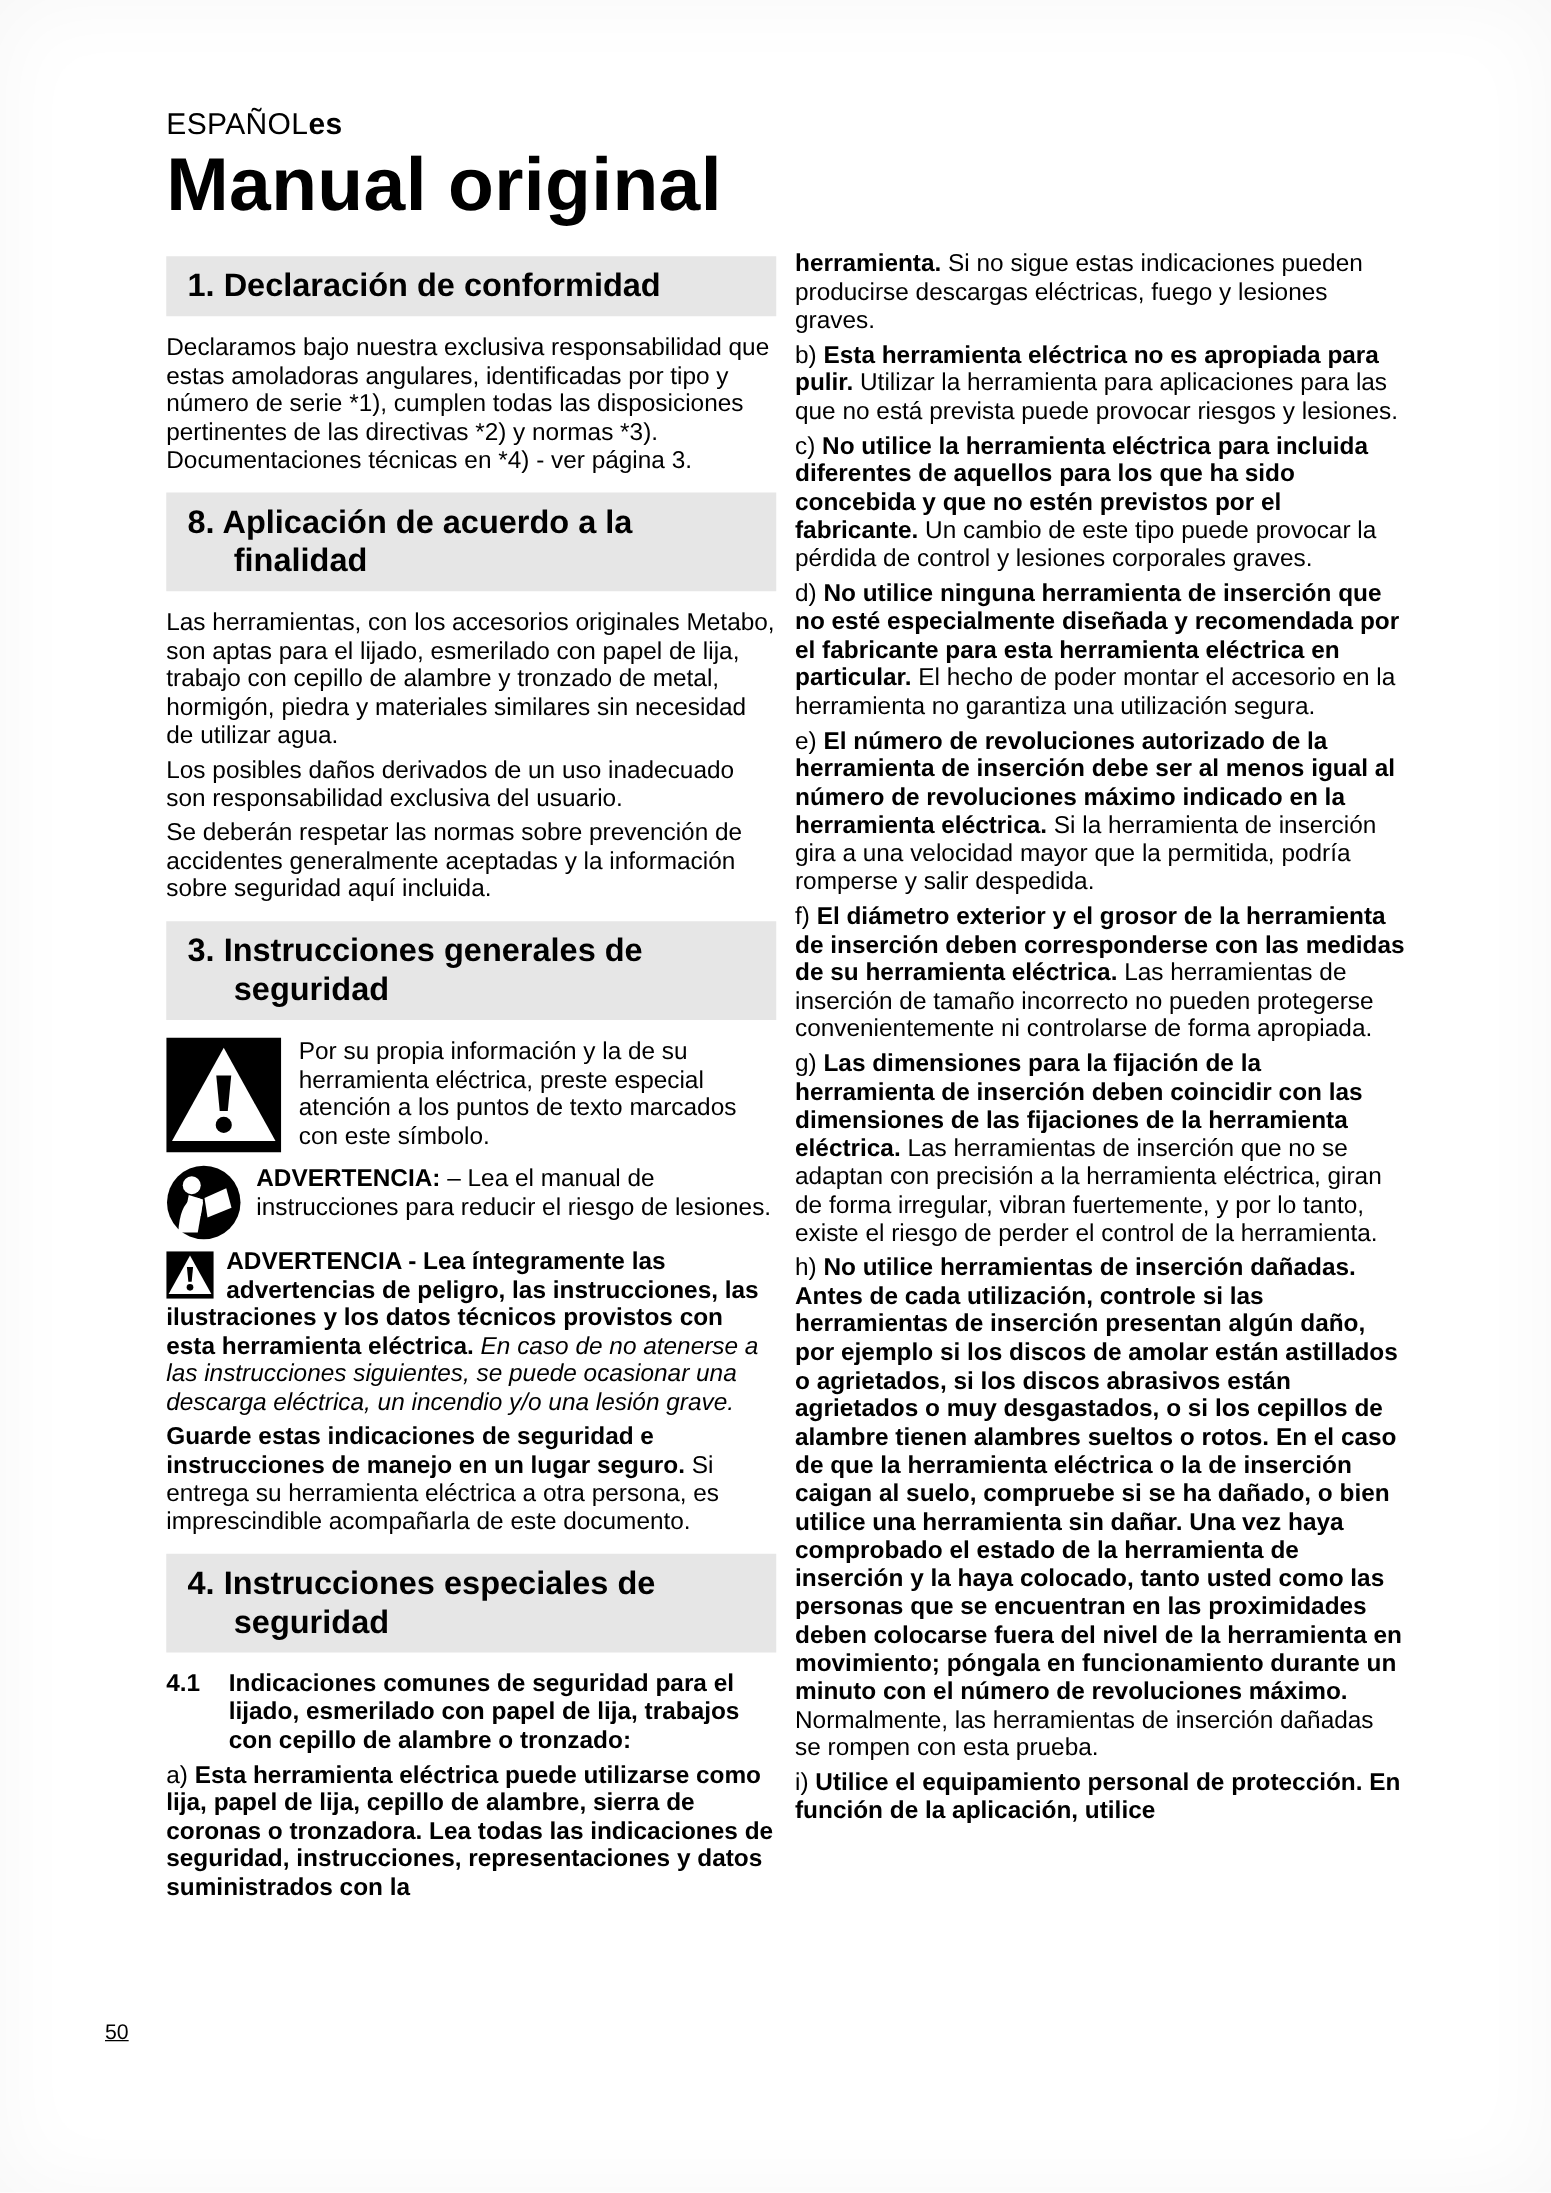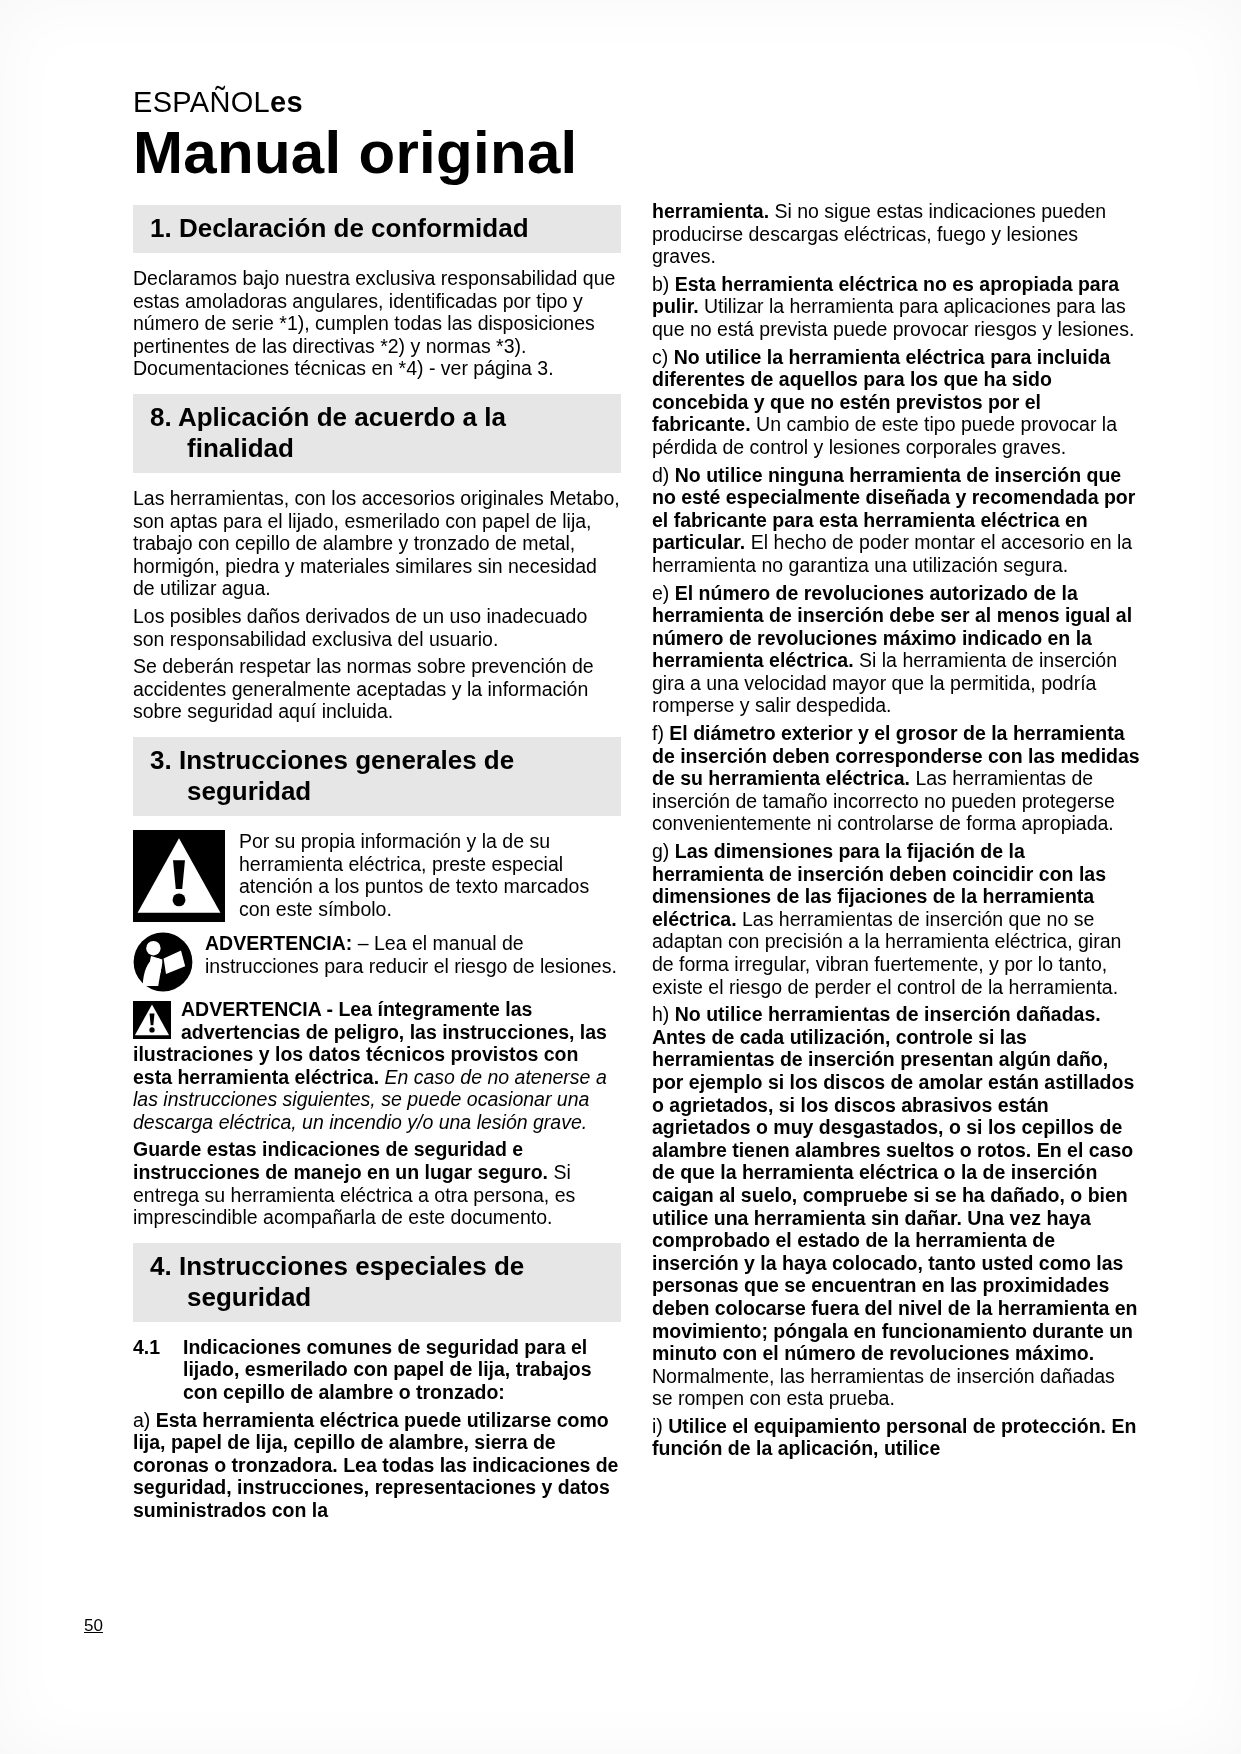--- a/index.html
+++ b/index.html
@@ -1,24 +1,24 @@
 <!DOCTYPE html>
 <html><head>
 <meta charset="utf-8">
 <style>
   html,body{margin:0;padding:0;background:#ffffff;}
   .page{position:relative;width:1241px;height:1754px;background:#ffffff;overflow:hidden;
         font-family:"Liberation Sans",sans-serif;color:#000;
         box-shadow:inset 0 0 70px rgba(0,0,0,0.035);}
   .page-number{position:absolute;left:84px;top:1616px;font-size:17px;text-decoration:underline;}
   .masthead{position:absolute;left:133px;top:86px;}
-  .lang{font-size:29px;letter-spacing:.3px;}
+  .lang{font-size:24px;letter-spacing:.3px;}
   .lang .sfx{font-weight:bold;}
   .doc-title{margin:2px 0 0;font-size:60px;font-weight:bold;letter-spacing:.3px;line-height:1.05;}
-  .columns{position:absolute;left:133px;top:200px;width:1008px;display:flex;gap:31px;align-items:flex-start;}
+  .columns{position:absolute;left:133px;top:200px;width:1008px;display:flex;gap:15px;align-items:flex-start;}
   .col{width:488px;font-size:19.5px;line-height:22.6px;}
   .col p{margin:0 0 5px;}
   b{font-weight:bold;}
   i{font-style:italic;}
   .sec-bar{background:#e6e6e6;padding:8px 10px 9px 17px;margin:14px 0 14px;
            font-size:26px;font-weight:bold;line-height:31px;}
   .sec-bar.first{margin-top:5px;}
   .sec-bar .h{display:block;padding-left:37px;text-indent:-37px;}
   .icon-row{display:flex;margin:10px 0 6px;}
   .icon-row .icon-text{margin:0;flex:1;}

